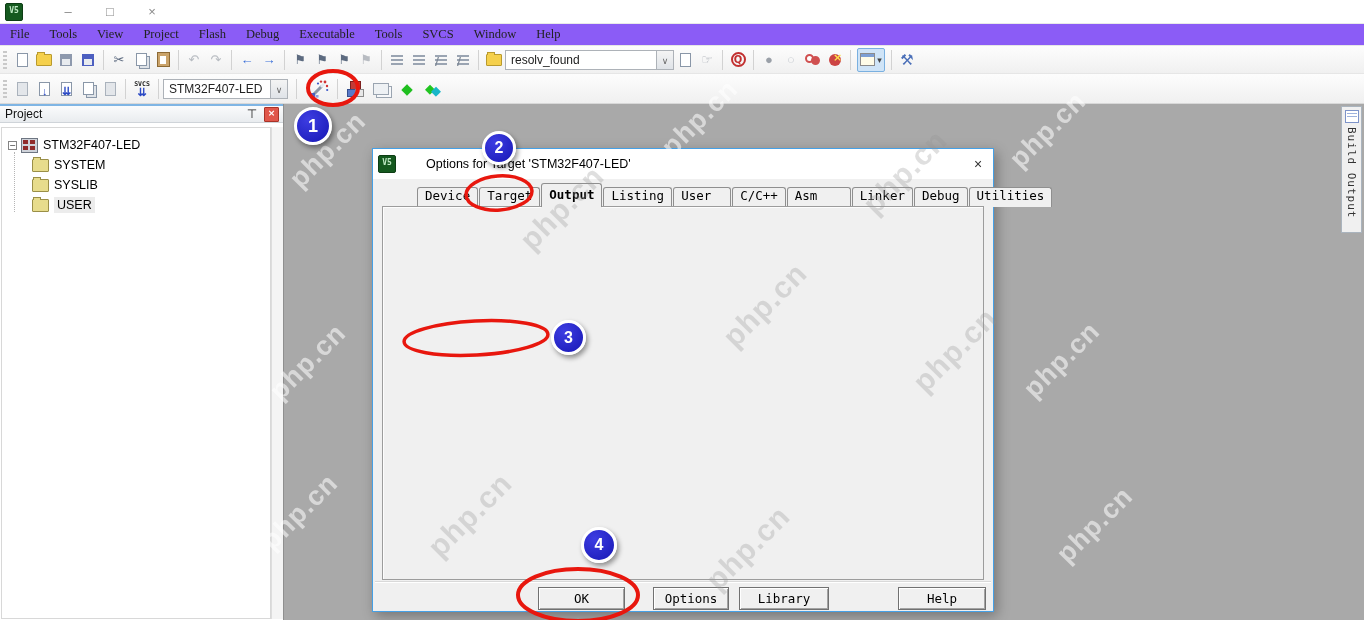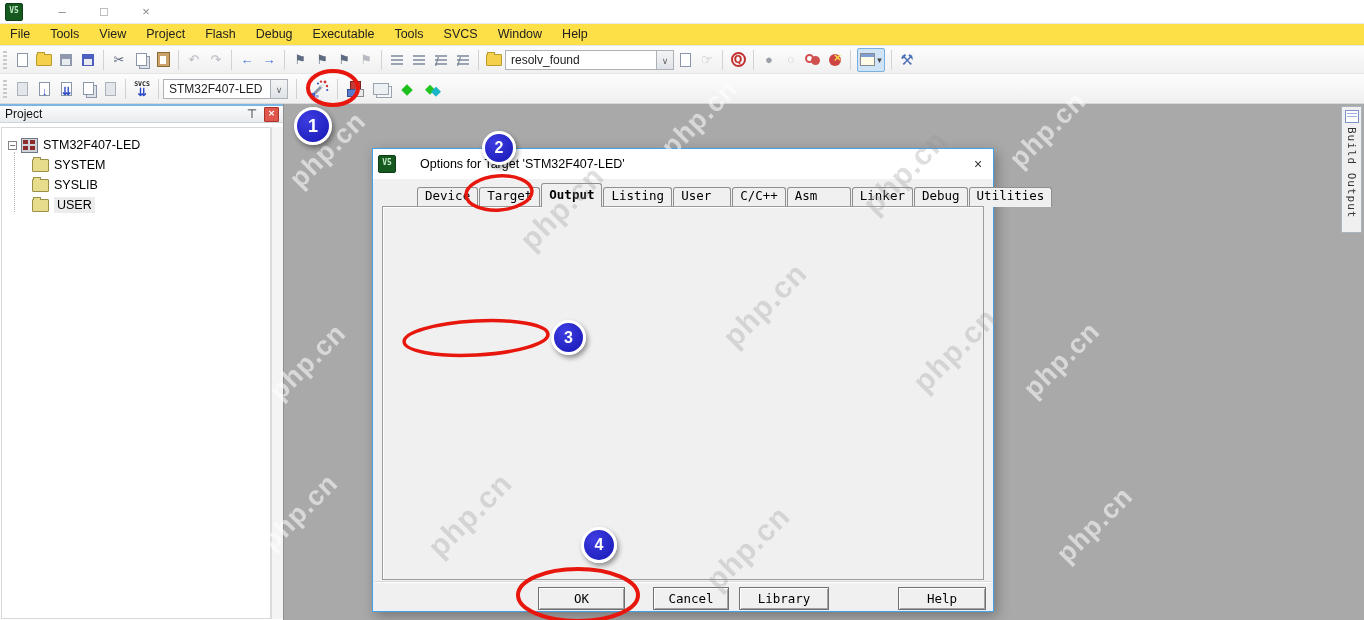--- a/index.html
+++ b/index.html
@@ -3,28 +3,28 @@
 <meta charset="utf-8">
 <style>
   html,body{margin:0;padding:0;}
   body{width:1364px;height:620px;position:relative;overflow:hidden;
        background:#a9a9a9;font-family:"Liberation Sans",sans-serif;
        -webkit-font-smoothing:antialiased;}
 
   
   .titlebar{position:absolute;left:0;top:0;width:1364px;height:24px;background:#ffffff;
             display:flex;align-items:center;border-bottom:1px solid #e9e9e9;box-sizing:border-box;}
-  .appicon{width:16px;height:16px;margin:0 18px 0 5px;background:#15591f;border:1px solid #0d3d14;
+  .appicon{width:16px;height:16px;margin:0 24px 0 5px;background:#15591f;border:1px solid #0d3d14;
            border-radius:2px;color:#bfe8c4;font:bold 8px/14px "DejaVu Sans Mono",monospace;text-align:center;flex:0 0 auto;}
   .title-text{flex:1;font-size:12px;color:#4a4a4a;white-space:nowrap;overflow:hidden;}
   .wbtn{width:42px;height:24px;text-align:center;font-size:13px;line-height:24px;color:#8a8a8a;flex:0 0 auto;}
 
   
-  .menubar{position:absolute;left:0;top:24px;width:1364px;height:21px;background:#fde047;
-           display:flex;align-items:center;font-size:12.5px;color:#222;}
+  .menubar{position:absolute;left:0;top:24px;width:1364px;height:21px;background:#8b5cf6;
+           display:flex;align-items:center;font-size:12.5px;color:#222;font-family:Liberation Serif, serif;}
   .menu-item{padding:0 10px;line-height:21px;}
 
   
   .toolbar{position:absolute;left:0;width:1364px;background:linear-gradient(#fdfdfd,#f0f0f0);
            border-top:1px solid #e6e6e6;box-sizing:border-box;display:flex;align-items:center;}
   .tb1{top:45px;height:28px;}
   .tb2{top:73px;height:31px;border-bottom:1px solid #d8d8d8;}
   .grip{width:4px;height:18px;margin:0 4px 0 3px;
         background:repeating-linear-gradient(#c9c9c9 0 2px,transparent 2px 4px);flex:0 0 auto;}
   .tsep{width:1px;height:20px;background:#d2d2d2;margin:0 4px;flex:0 0 auto;}
@@ -427,21 +427,21 @@
       <span>Browse Information</span>
     </div>
     <div class="opt-row" style="left:14px;top:128px;">
       <span class="radio"></span>
       <span>Create Library:  .\MDK-STM32F407.lib</span>
     </div>
   </div>
 
   <div class="dlg-sep"></div>
   <div class="btn95 dlg-btn b-ok">OK</div>
-  <div class="btn95 dlg-btn b-cancel">Cancel</div>
+  <div class="btn95 dlg-btn b-cancel">Options</div>
   <div class="btn95 dlg-btn b-def">Library</div>
   <div class="btn95 dlg-btn b-help">Help</div>
 </div>
 
 <div class="wm" style="left:328px;top:150px;">php.cn</div>
 <div class="wm" style="left:700px;top:118px;">php.cn</div>
 <div class="wm" style="left:1048px;top:130px;">php.cn</div>
 <div class="wm" style="left:308px;top:362px;">php.cn</div>
 <div class="wm" style="left:1062px;top:360px;">php.cn</div>
 <div class="wm" style="left:300px;top:512px;">php.cn</div>

